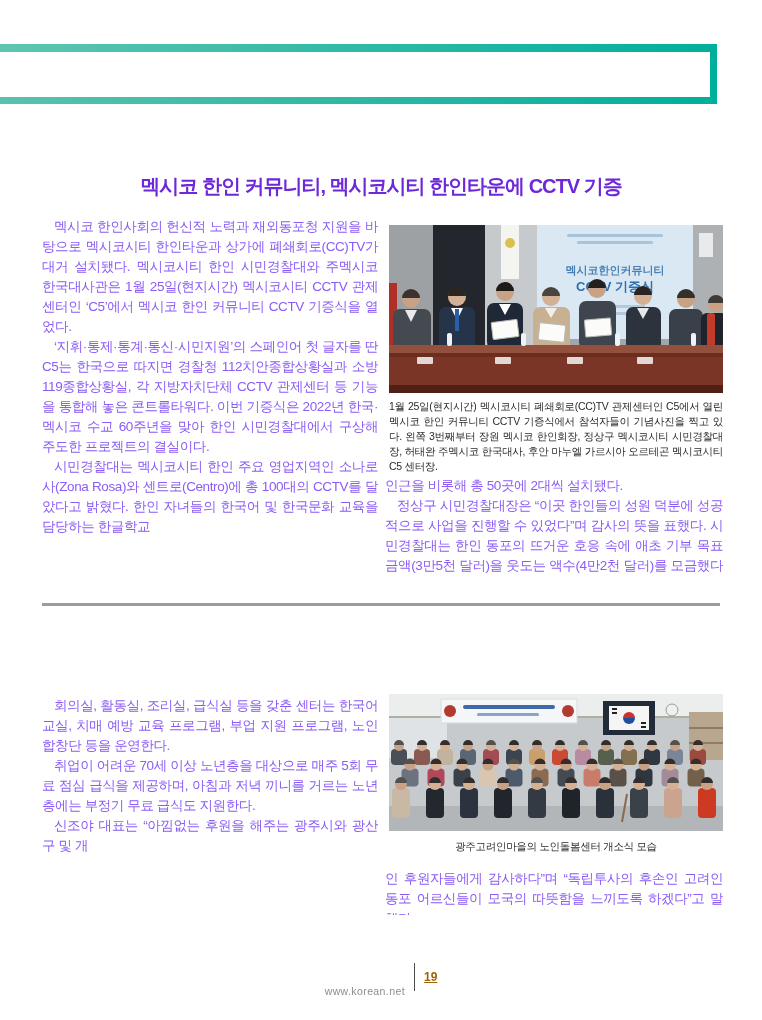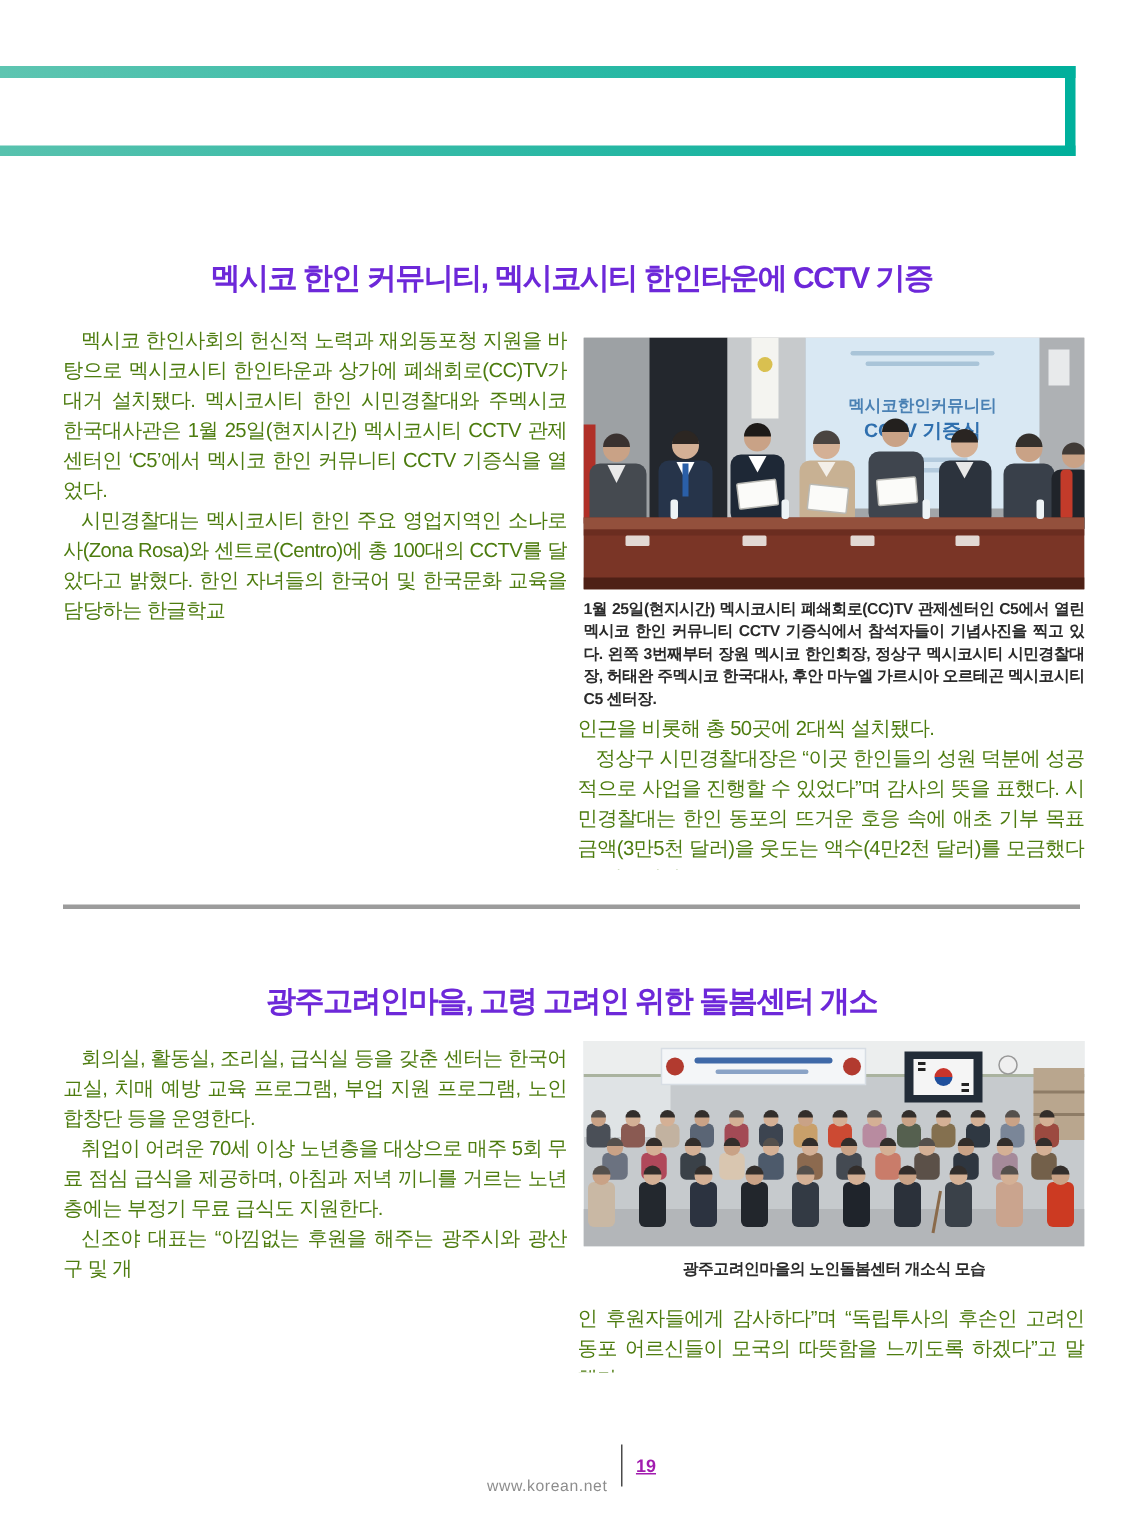--- a/index.html
+++ b/index.html
@@ -12,64 +12,65 @@
         background:linear-gradient(to right,#5ec5b1,#00af9b);}
   .frame .bar-bottom{position:absolute;bottom:0;left:0;right:0;height:7px;
         background:linear-gradient(to right,#58c2ae,#00af9b);}
   .frame .bar-right{position:absolute;top:0;right:0;bottom:0;width:7px;background:#00b09c;}
 
   .article-title{position:absolute;left:42px;width:678px;text-align:center;
         font-size:20px;line-height:26px;font-weight:bold;color:#6d28d9;letter-spacing:-1px;}
   #title-1{top:160px;}
   #title-2{top:642px;}
 
-  .col{position:absolute;font-size:13.5px;line-height:20px;color:#4d7c0f;
+  .col{position:absolute;font-size:13.5px;line-height:20px;color:#8b5cf6;
         text-align:justify;letter-spacing:-0.4px;overflow:hidden;}
   .col p{margin:0;text-indent:12px;}
   .col p.cont{text-indent:0;}
 
   #a1-left{left:42px;top:217px;width:336px;height:364px;}
   #a1-right-text{left:385px;top:476px;width:338px;height:104px;}
   #a2-left{left:42px;top:696px;width:336px;height:226px;}
   #a2-right-text{left:385px;top:869px;width:338px;height:46px;}
 
   .photo{position:absolute;display:block;}
   #photo-1{left:389px;top:225px;}
   #photo-2{left:389px;top:694px;}
 
   .caption{position:absolute;font-size:10.5px;line-height:15px;color:#2a2a2a;
-        text-align:justify;letter-spacing:-0.3px;overflow:hidden;font-weight:bold;}
+        text-align:justify;letter-spacing:-0.3px;overflow:hidden;}
   #caption-1{left:389px;top:399px;width:334px;height:78px;}
   #caption-2{left:389px;top:839px;width:334px;height:17px;text-align:center;}
 
   .divider{position:absolute;left:42px;top:603px;width:678px;height:3px;background:#9c9c9c;}
 
   .footer{position:absolute;top:960px;left:0;width:762px;height:34px;
         display:flex;justify-content:center;align-items:center;}
   .footer .site{color:#8d8d8d;font-size:10.5px;letter-spacing:0.4px;padding-right:9px;margin-top:28px;}
   .footer .sep{width:1px;height:28px;background:#4a4a4a;}
-  .footer .num{font-size:12px;font-weight:bold;color:#a21caf;padding-left:9px;text-decoration:underline;}
+  .footer .num{font-size:12px;font-weight:bold;color:#a16207;padding-left:9px;text-decoration:underline;}
 
   svg text{font-family:"Liberation Sans","DejaVu Sans",sans-serif;}
 </style>
 </head>
 <body>
 
 <div class="page">
 
   <div class="frame">
     <div class="bar-top"></div>
     <div class="bar-right"></div>
     <div class="bar-bottom"></div>
   </div>
 
   <h1 class="article-title" id="title-1">멕시코 한인 커뮤니티, 멕시코시티 한인타운에 CCTV 기증</h1>
 
   <div class="col" id="a1-left">
     <p>멕시코 한인사회의 헌신적 노력과 재외동포청 지원을 바탕으로 멕시코시티 한인타운과 상가에 폐쇄회로(CC)TV가 대거 설치됐다. 멕시코시티 한인 시민경찰대와 주멕시코 한국대사관은 1월 25일(현지시간) 멕시코시티 CCTV 관제센터인 ‘C5’에서 멕시코 한인 커뮤니티 CCTV 기증식을 열었다.</p>
+    <p>‘지휘·통제·통계·통신·시민지원’의 스페인어 첫 글자를 딴 C5는 한국으로 따지면 경찰청 112치안종합상황실과 소방 119종합상황실, 각 지방자치단체 CCTV 관제센터 등 기능을 통합해 놓은 콘트롤타워다. 이번 기증식은 2022년 한국·멕시코 수교 60주년을 맞아 한인 시민경찰대에서 구상해 주도한 프로젝트의 결실이다.</p>
     <p>시민경찰대는 멕시코시티 한인 주요 영업지역인 소나로사(Zona Rosa)와 센트로(Centro)에 총 100대의 CCTV를 달았다고 밝혔다. 한인 자녀들의 한국어 및 한국문화 교육을 담당하는 한글학교</p>
   </div>
 
   <svg class="photo" id="photo-1" width="334" height="168" viewBox="0 0 334 168" aria-hidden="true">
     <rect width="334" height="168" fill="#a2a6a9"></rect>
     <rect x="0" y="0" width="44" height="124" fill="#9da1a4"></rect>
     <rect x="0" y="58" width="8" height="66" fill="#b03028"></rect>
     <rect x="44" y="0" width="52" height="124" fill="#23272d"></rect>
     <rect x="96" y="0" width="52" height="124" fill="#c7cacc"></rect>
     <rect x="112" y="0" width="18" height="54" fill="#f4f4f0"></rect>
@@ -150,21 +151,20 @@
 
   <div class="caption" id="caption-1">1월 25일(현지시간) 멕시코시티 폐쇄회로(CC)TV 관제센터인 C5에서 열린 멕시코 한인 커뮤니티 CCTV 기증식에서 참석자들이 기념사진을 찍고 있다. 왼쪽 3번째부터 장원 멕시코 한인회장, 정상구 멕시코시티 시민경찰대장, 허태완 주멕시코 한국대사, 후안 마누엘 가르시아 오르테곤 멕시코시티 C5 센터장.</div>
 
   <div class="col" id="a1-right-text">
     <p class="cont">인근을 비롯해 총 50곳에 2대씩 설치됐다.</p>
     <p>정상구 시민경찰대장은 “이곳 한인들의 성원 덕분에 성공적으로 사업을 진행할 수 있었다”며 감사의 뜻을 표했다. 시민경찰대는 한인 동포의 뜨거운 호응 속에 애초 기부 목표 금액(3만5천 달러)을 웃도는 액수(4만2천 달러)를 모금했다고 덧붙였다.</p>
   </div>
 
   <div class="divider"></div>
 
-  <h1 class="article-title" id="title-2">광주고려인마을, 고령 고려인 위한 돌봄센터 개소</h1>
 
   <div class="col" id="a2-left">
     <p>회의실, 활동실, 조리실, 급식실 등을 갖춘 센터는 한국어 교실, 치매 예방 교육 프로그램, 부업 지원 프로그램, 노인합창단 등을 운영한다.</p>
     <p>취업이 어려운 70세 이상 노년층을 대상으로 매주 5회 무료 점심 급식을 제공하며, 아침과 저녁 끼니를 거르는 노년층에는 부정기 무료 급식도 지원한다.</p>
     <p>신조야 대표는 “아낌없는 후원을 해주는 광주시와 광산구 및 개</p>
   </div>
 
   <svg class="photo" id="photo-2" width="334" height="137" viewBox="0 0 334 137" aria-hidden="true">
     <rect width="334" height="137" fill="#c6cacd"></rect>
     <rect width="334" height="22" fill="#eceeee"></rect>

